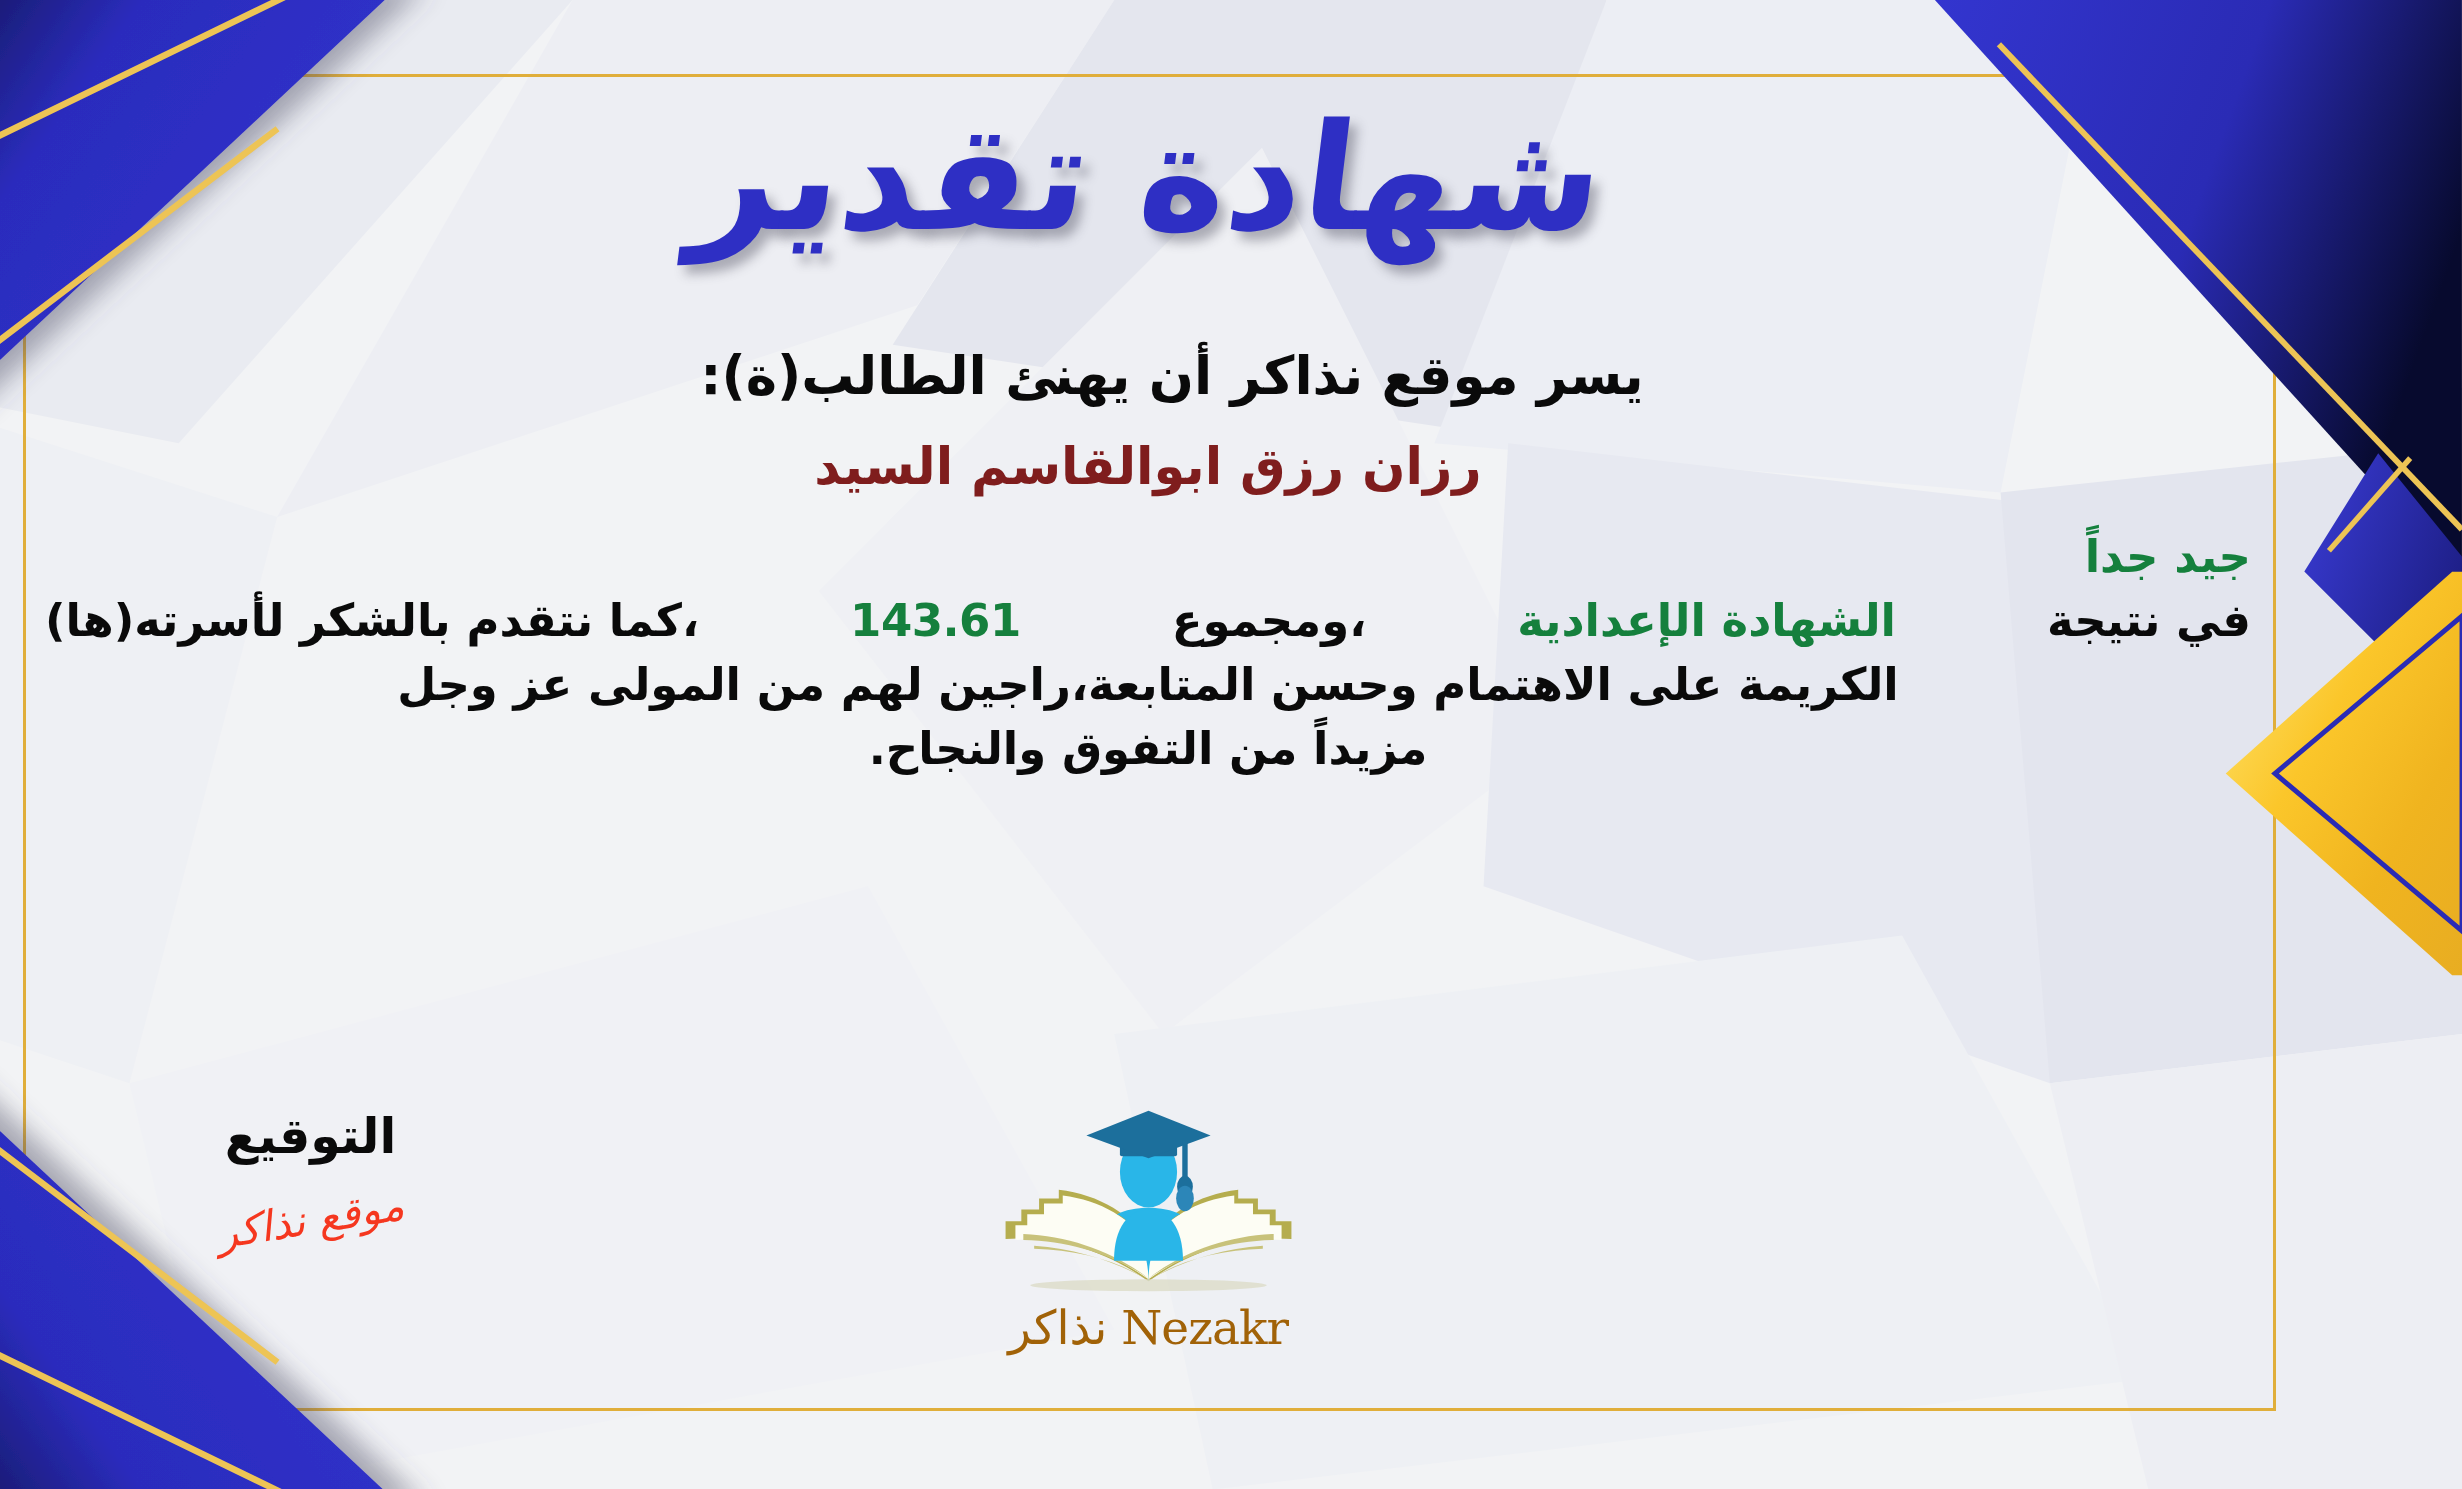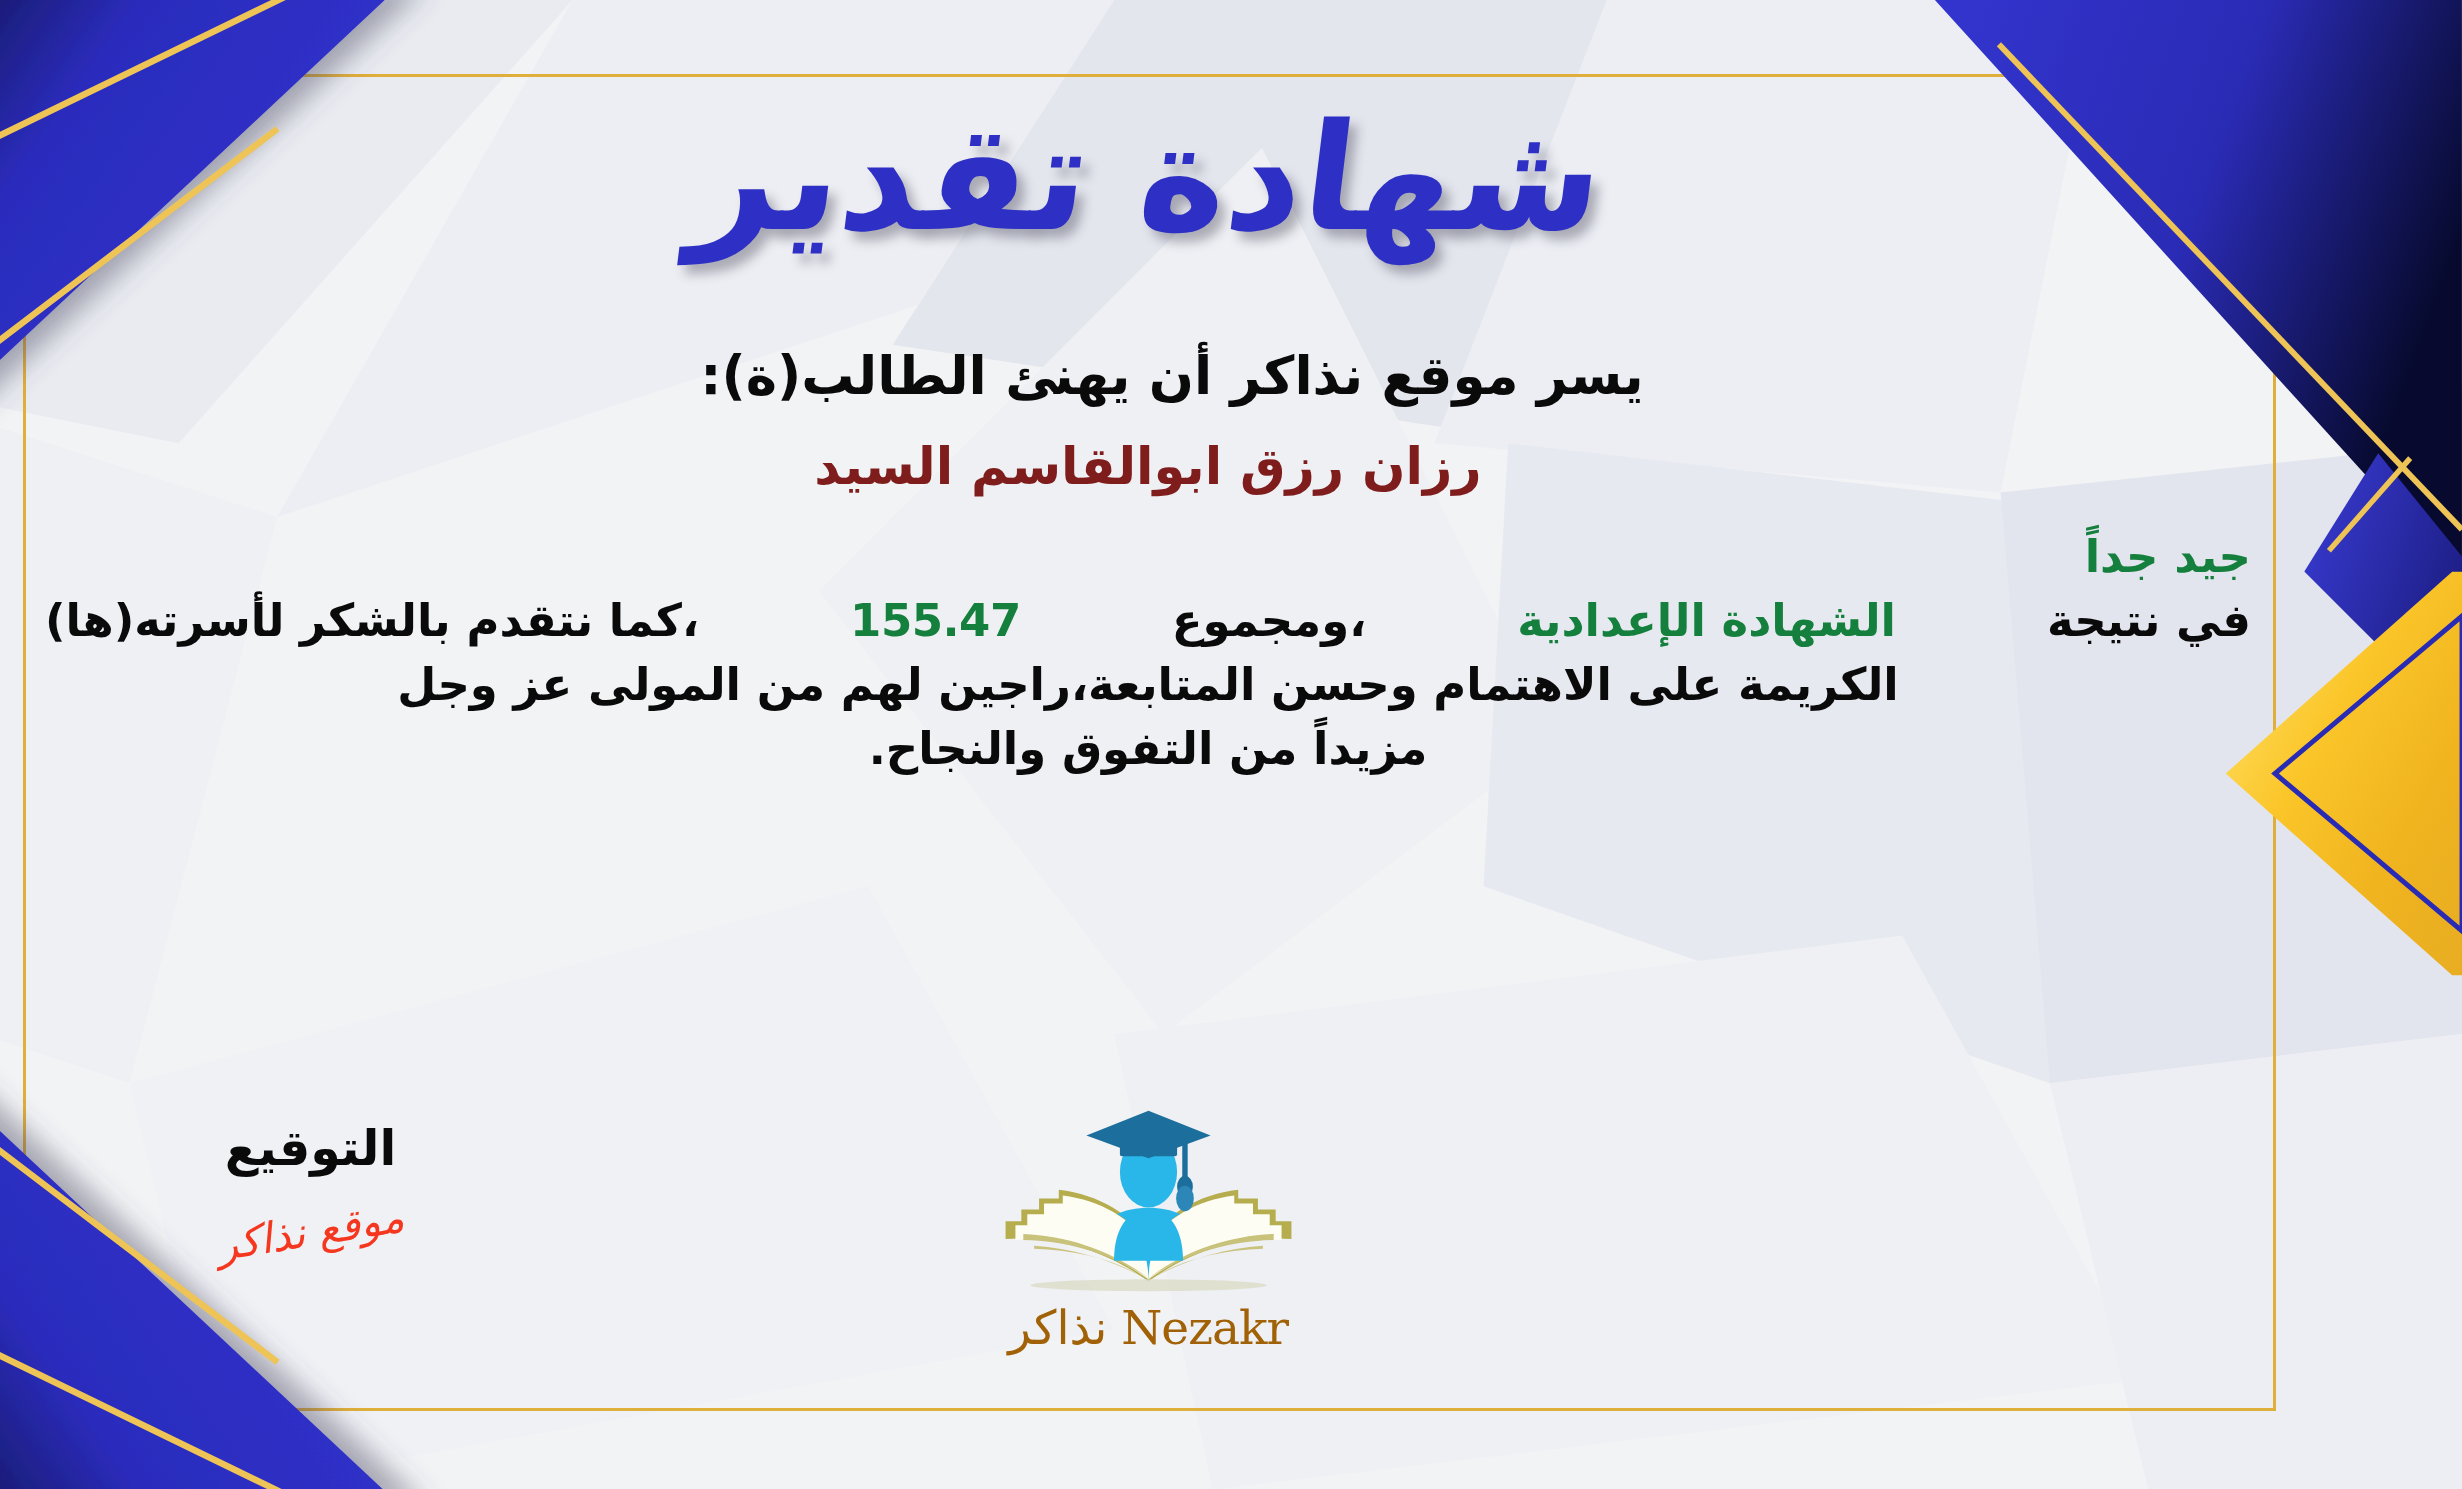--- a/index.html
+++ b/index.html
@@ -109,21 +109,21 @@
   .footer {
     position: absolute;
     left: 0; right: 0;
     top: 1108px;
     height: 325px;
     z-index: 6;
   }
   .sig-block {
     position: absolute;
     right: 1999px;
-    top: 12px;
+    top: 0;
     width: 305px;
     text-align: center;
   }
   .sig-label {
     font-size: 49px;
     font-weight: 700;
     color: #0a0a0a;
     letter-spacing: -0.5px;
   }
   .sig-mark {
@@ -259,21 +259,21 @@
     <div class="body-text">
 
       <span class="body-line justified">
         <span class="hl sp-r">جيد جداً</span>
       </span>
 
       <span class="body-line justified">
         <span>في نتيجة</span>
         <span class="hl">الشهادة الإعدادية</span>
         <span>،ومجموع</span>
-        <span class="hl">155.47</span>
+        <span class="hl">143.61</span>
         <span>،كما نتقدم بالشكر لأسرته(ها)</span>
       </span>
 
       <span class="body-line">الكريمة على الاهتمام وحسن المتابعة،راجين لهم من المولى عز وجل</span>
 
       <span class="body-line">مزيداً من التفوق والنجاح.</span>
     </div>
   </div>
 
   <div class="footer">

